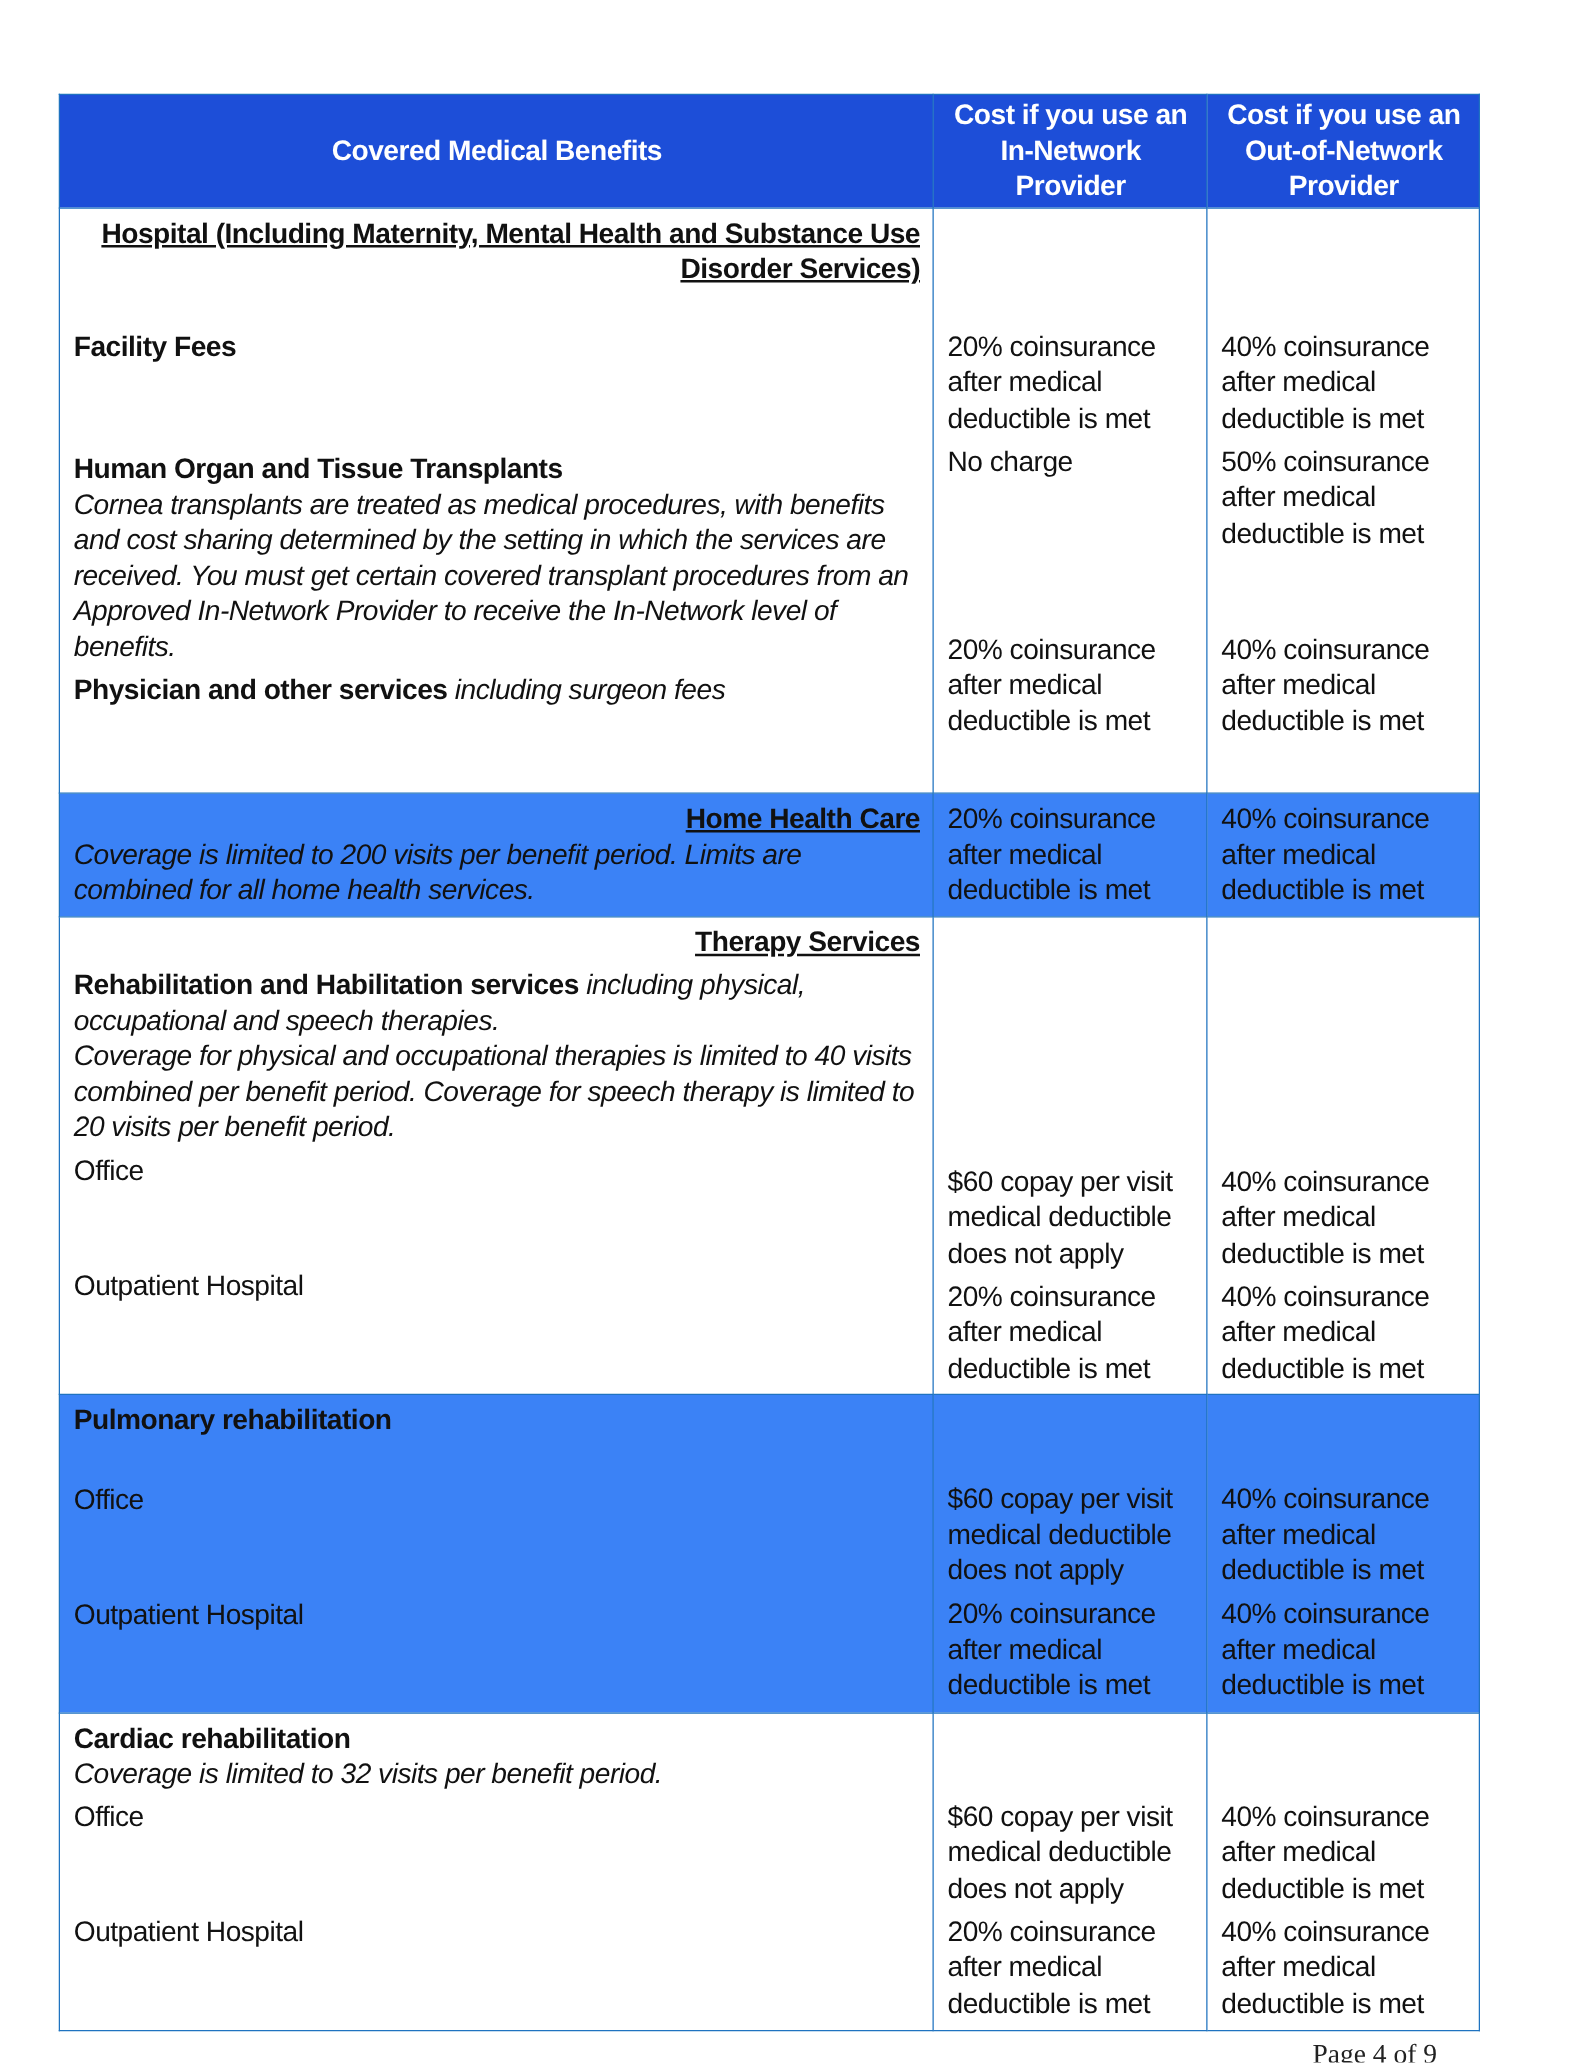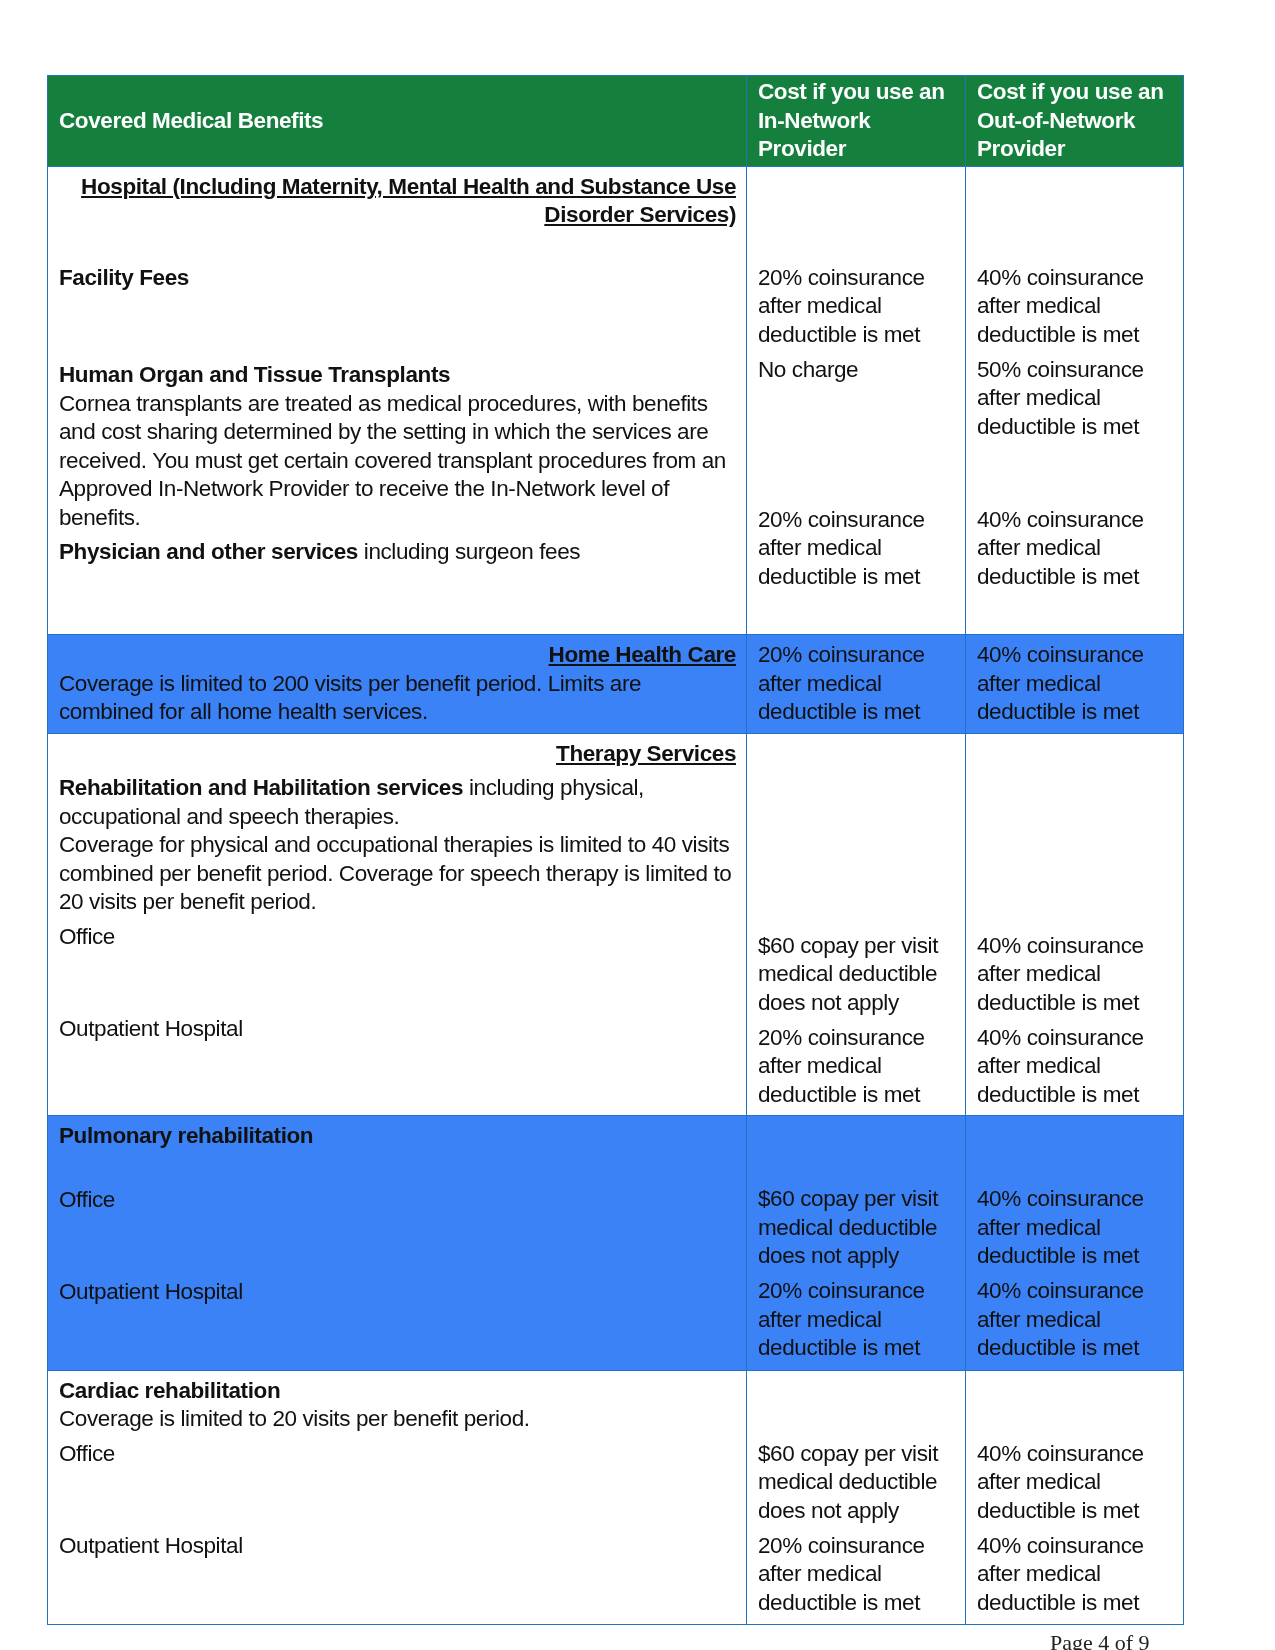--- a/index.html
+++ b/index.html
@@ -1,25 +1,25 @@
 <!DOCTYPE html>
 <html><head>
 <meta charset="utf-8">
 <style>
   html, body { margin:0; padding:0; background:#ffffff; }
   body { width:1275px; height:1650px; position:relative; font-family:"Liberation Sans", sans-serif; color:#111; }
   .tbl { position:absolute; left:47px; top:75px; width:1136px; border-collapse:collapse; table-layout:fixed; }
   .tbl td, .tbl th { border:1.5px solid #1f73c0; vertical-align:top; padding:6px 10px 6px 11px; font-size:22.5px; line-height:28.5px; letter-spacing:-0.4px; }
-  .tbl th { background:#15803d; color:#fff; font-weight:bold; text-align:left; vertical-align:middle; height:82px; padding:2px 10px 2px 11px; }
+  .tbl th { background:#1d4ed8; color:#fff; font-weight:bold; text-align:center; vertical-align:middle; height:82px; padding:2px 10px 2px 11px; }
   .tbl th.c1 { vertical-align:middle; }
   col.c1 { width:699px; } col.c2 { width:219px; } col.c3 { width:218px; }
   .shade td { background:#3b82f6; }
   .u { text-decoration:underline; font-weight:bold;text-align:right; }
   .b { font-weight:bold; }
-  .i { }
+  .i { font-style:italic; }
   .cellblock { display:block; }
   .pagefoot { position:absolute; left:1050px; top:1606px; font-family:"Liberation Serif", serif; font-size:22px; color:#222;margin-top:24px; }
 </style>
 </head>
 <body>
 
 <table class="tbl">
   <colgroup>
       <col class="c1">
       <col class="c2">
@@ -100,21 +100,21 @@
     <td>
       <div style="height:63px"></div>
       <span class="cellblock" style="height:92px">40% coinsurance after medical deductible is met</span>
       <span class="cellblock">40% coinsurance after medical deductible is met</span>
     </td>
   </tr>
 
   <tr>
     <td>
       <span class="cellblock b">Cardiac rehabilitation</span>
-      <span class="cellblock i">Coverage is limited to 20 visits per benefit period.</span>
+      <span class="cellblock i">Coverage is limited to 32 visits per benefit period.</span>
       <span class="cellblock" style="margin-top:6px;height:92px">Office</span>
       <span class="cellblock" style="height:86px">Outpatient Hospital</span>
     </td>
     <td>
       <div style="height:63px"></div>
       <span class="cellblock" style="height:92px">$60 copay per visit medical deductible does not apply</span>
       <span class="cellblock">20% coinsurance after medical deductible is met</span>
     </td>
     <td>
       <div style="height:63px"></div>

